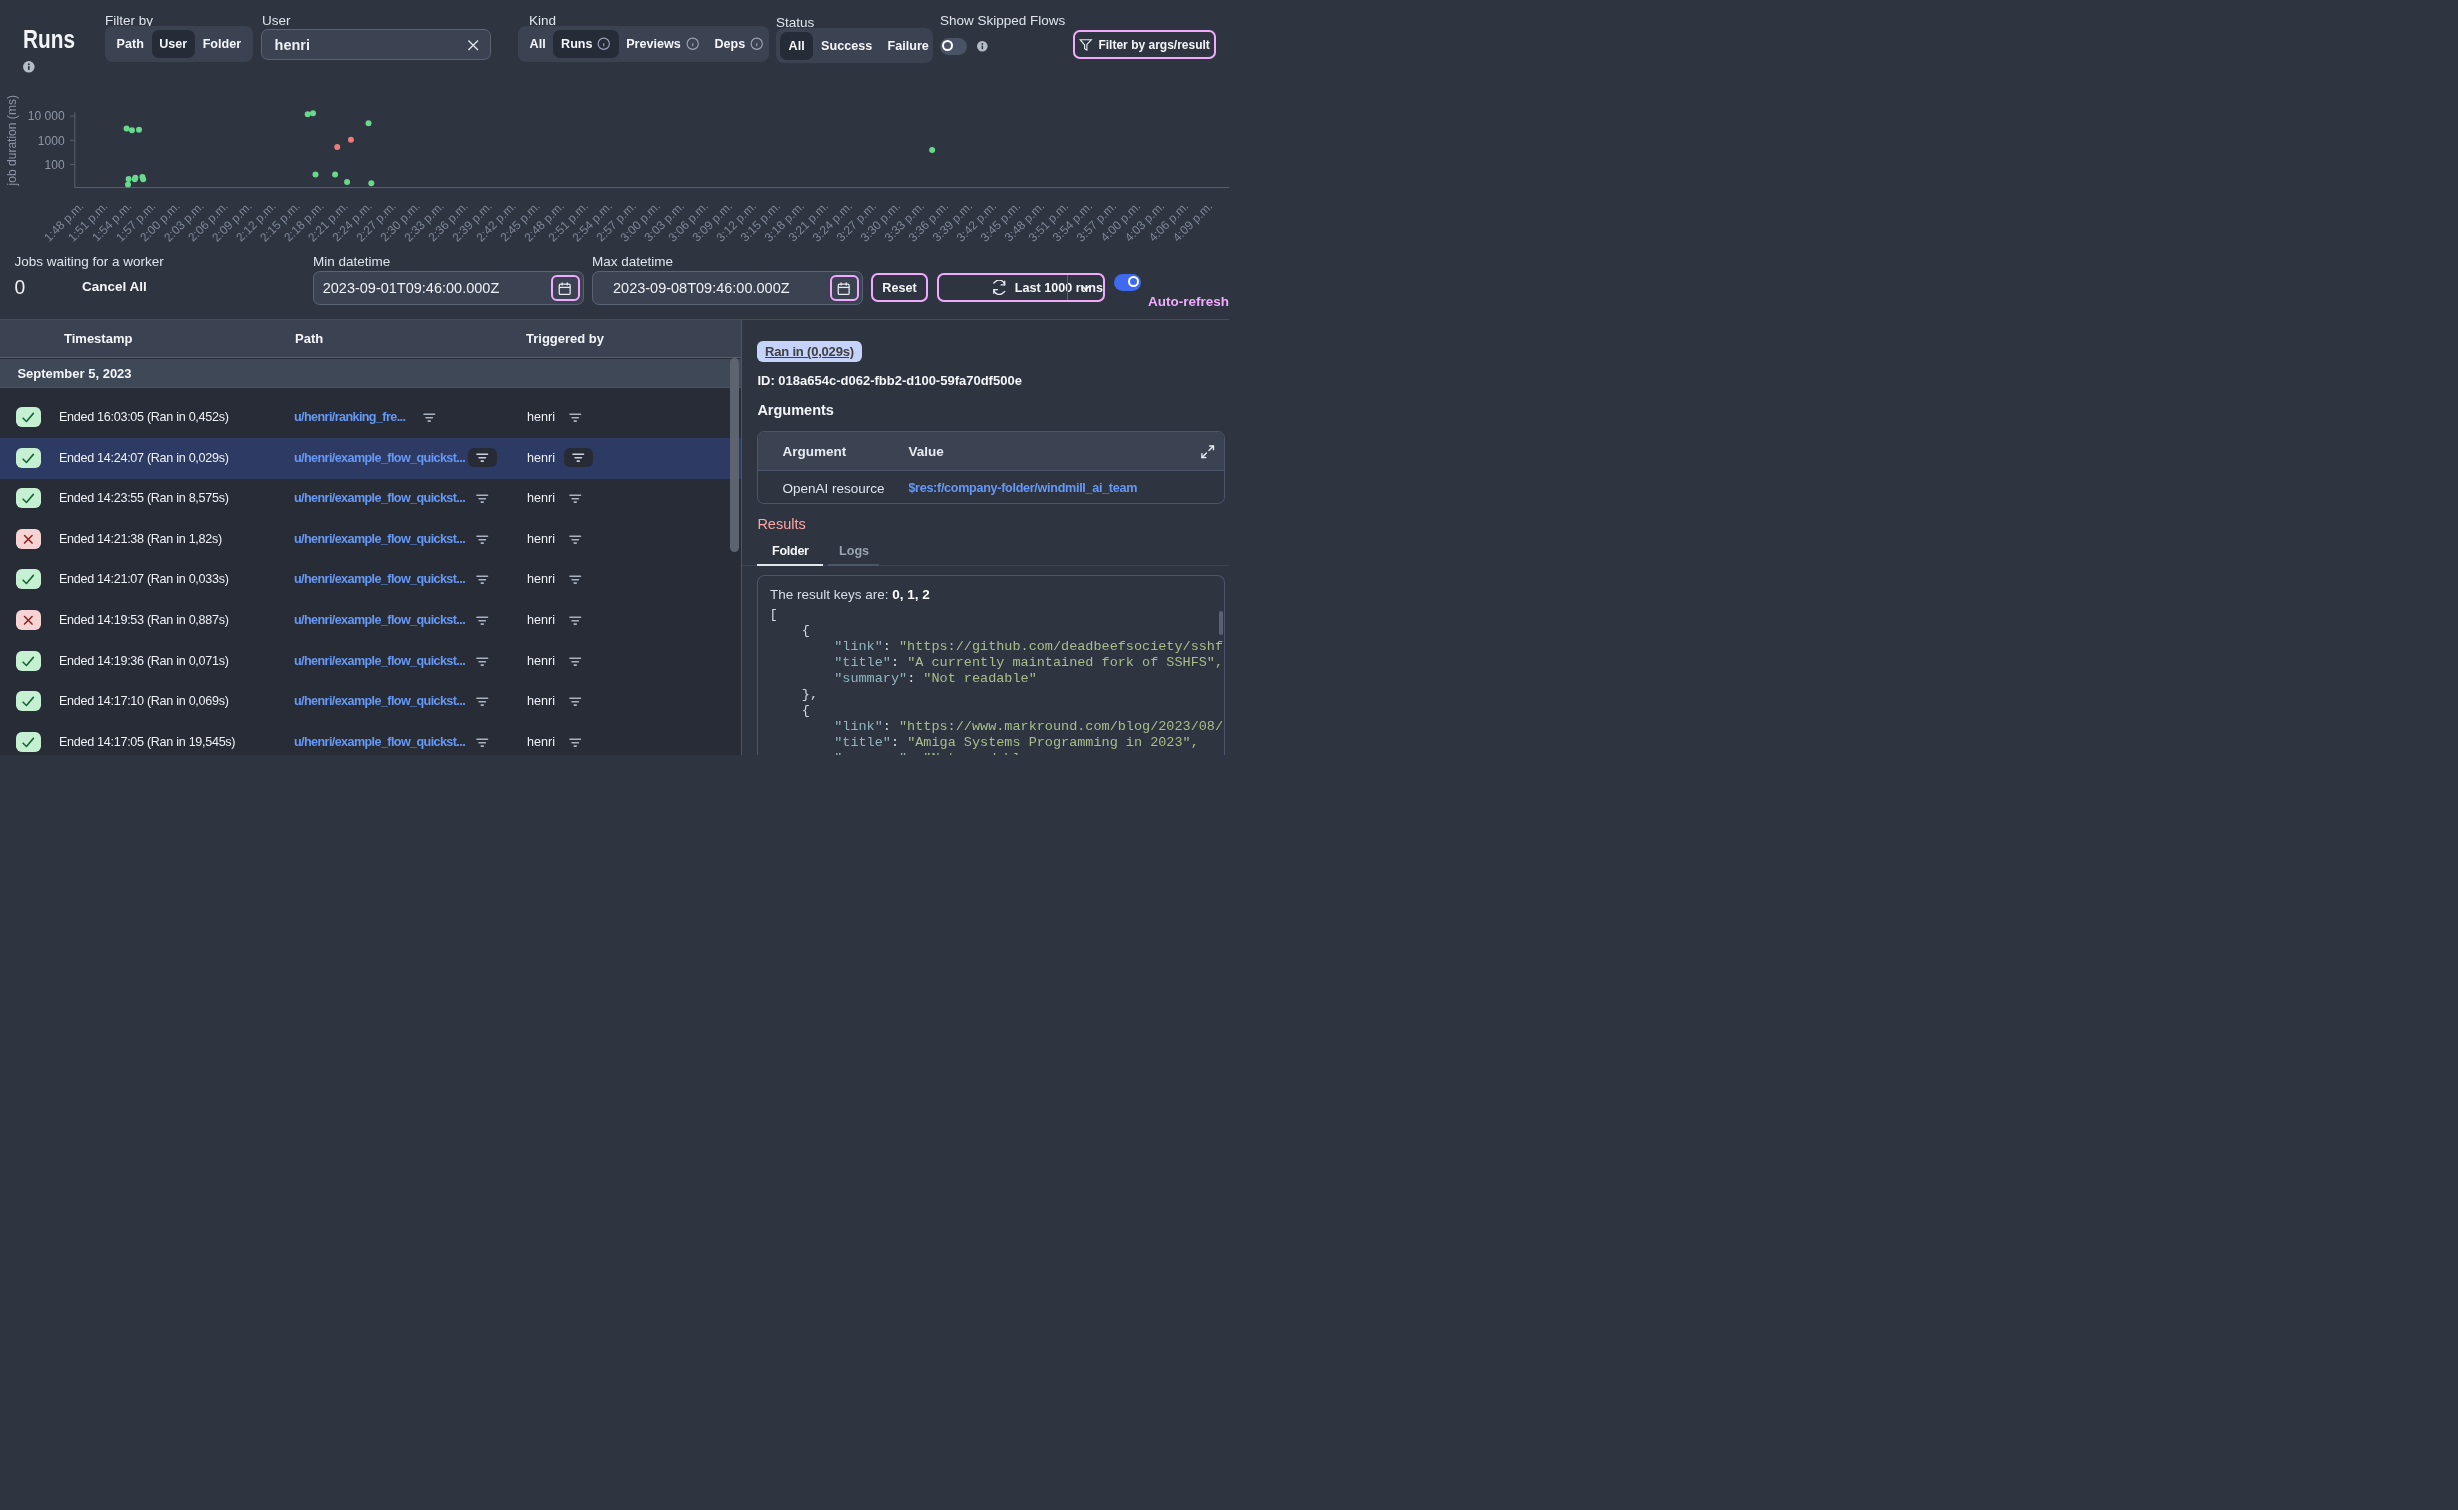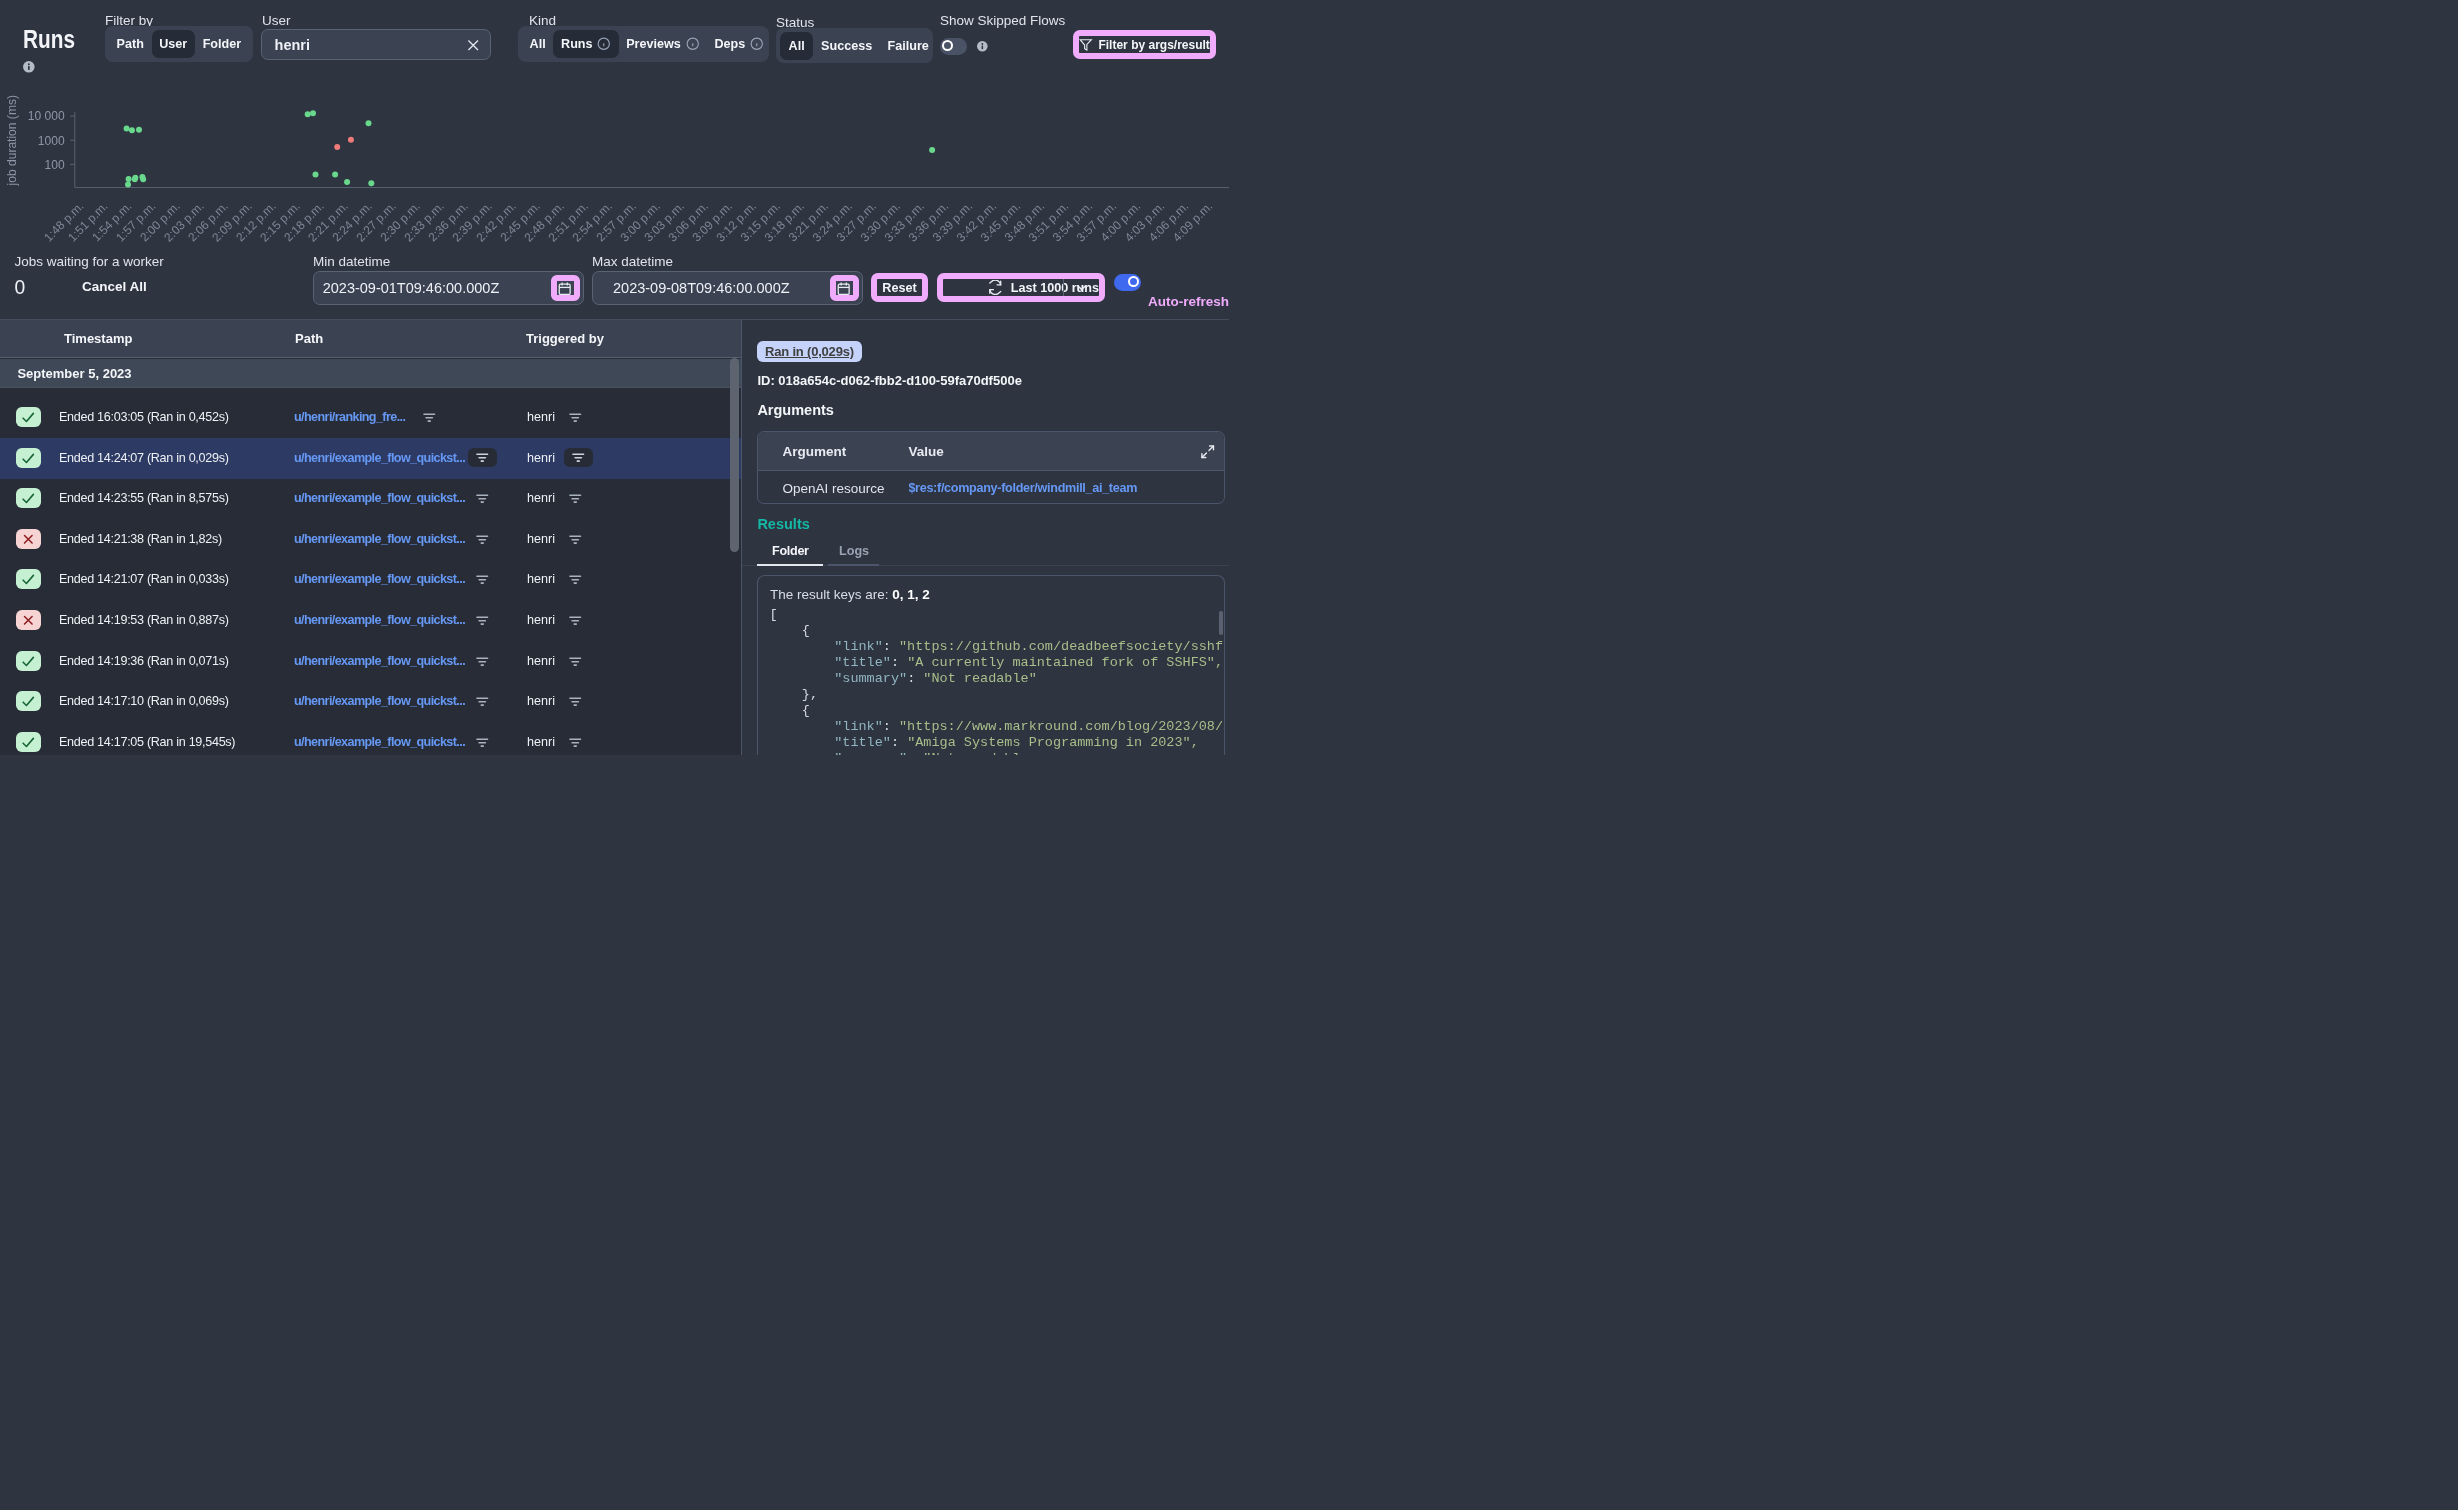--- a/index.html
+++ b/index.html
@@ -7,21 +7,21 @@
 body { background:#2e3440; font-family:"Liberation Sans",sans-serif; color:#e7ebf1; position:relative; }
 .abs { position:absolute; }
 .lbl { position:absolute; font-size:13.5px; color:#dfe4ec; white-space:nowrap; }
 .grp { position:absolute; top:26px; height:36px; background:#3b4252; border-radius:7.7px;
         display:flex; align-items:center; padding:0 3.9px; white-space:nowrap; }
 .grp .it { height:28px; display:flex; align-items:center; gap:4.8px; padding:0 7.7px;
         font-size:12.6px; font-weight:700; color:#f4f6f9; border-radius:6.8px; }
 .grp .on { background:#262b38; }
 .inp { position:absolute; background:#3b4252; border:1px solid #5a6374; border-radius:6.8px;
         display:flex; align-items:center; font-size:14.5px; color:#eef1f6; white-space:nowrap; }
-.btn { position:absolute; border:6px solid #f0abfc; border-radius:6.8px; display:flex;
+.btn { position:absolute; border:2px solid #f0abfc; border-radius:6.8px; display:flex;
         align-items:center; justify-content:center; gap:5.8px; font-size:12.6px; font-weight:700;
         color:#f4f6f9; white-space:nowrap; }
 .toggle { position:absolute; border-radius:965px; }
 .knob { position:absolute; top:1.7px; width:11px; height:11px; border-radius:50%;
          border:2.1px solid #fff; }
 #main { position:absolute; left:0; top:319px; width:1229px; height:436px; border-top:1px solid #454e5f; }
 #left { position:absolute; left:0; top:0; width:741px; height:100%; background:#272c36; }
 #right { position:absolute; left:741px; top:0; width:489px; height:100%; background:#2e3440;
           border-left:1px solid #4c566a; }
 #thead { position:absolute; left:0; top:0; width:100%; height:38px; background:#3b4252;
@@ -44,21 +44,21 @@
 #sthumb { position:absolute; left:730px; top:38px; width:9.2px; height:194px; background:#5d6470; border-radius:4.8px; }
 .badge { position:absolute; left:15.4px; top:21px; height:21px; padding:0 7.7px; background:#c5d3fb; letter-spacing:-0.2px;
           color:#404040; font-size:13px; font-weight:700; border-radius:5.8px; display:flex; align-items:center;text-decoration:underline; }
 #idline { position:absolute; left:15.4px; top:53px; font-size:13px; font-weight:700; color:#f4f6f9; }
 #argh { position:absolute; left:15.4px; top:82px; font-size:14.5px; font-weight:700; color:#f4f6f9; }
 #argtable { position:absolute; left:15.4px; top:111px; width:468px; height:73px; border:1px solid #4c566a;
              border-radius:6.8px; }
 #argtable .hd { position:absolute; left:0; top:0; width:100%; height:39px; background:#3b4252;
              border-radius:5.8px 5.8px 0 0; border-bottom:1px solid #4c566a; font-size:13.5px; font-weight:700; }
 #argtable .hd span { position:absolute; top:11.6px; }
-#resh { position:absolute; left:15.4px; top:196px; font-size:14.5px; font-weight:700; color:#14b8a6; }
+#resh { position:absolute; left:15.4px; top:196px; font-size:14.5px; font-weight:400; color:#fca5a5; }
 .tab { position:absolute; top:224px; font-size:12.6px; font-weight:700; }
 #tabline { position:absolute; left:0; top:245px; width:100%; height:1px; background:#3a4150; }
 #resbox { position:absolute; left:15.4px; top:255px; width:468px; height:193px; border:1px solid #4c566a;
            border-radius:7.7px 7.7px 0 0; border-bottom:none; overflow:hidden; }
 #reskeys { position:absolute; left:11.6px; top:10.6px; font-size:13.5px; color:#d8dee9; }
 #json { position:absolute; left:11px; top:31px; font-family:"Liberation Mono",monospace;
          font-size:13.5px; line-height:16px; white-space:pre; }
 </style>
 </head>
 <body>

